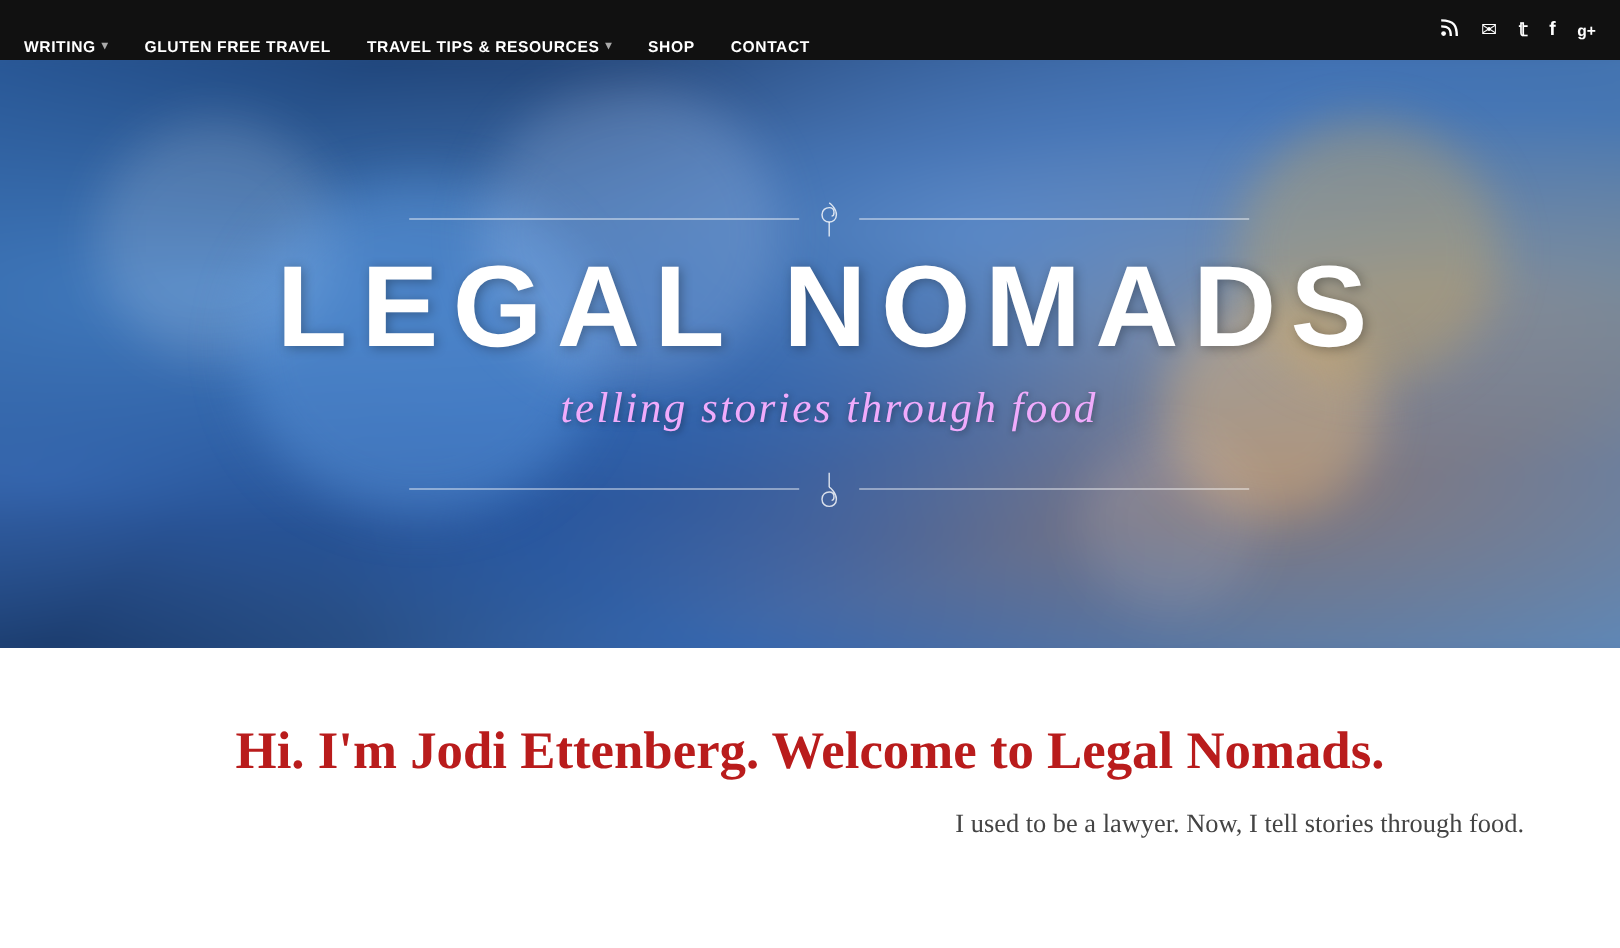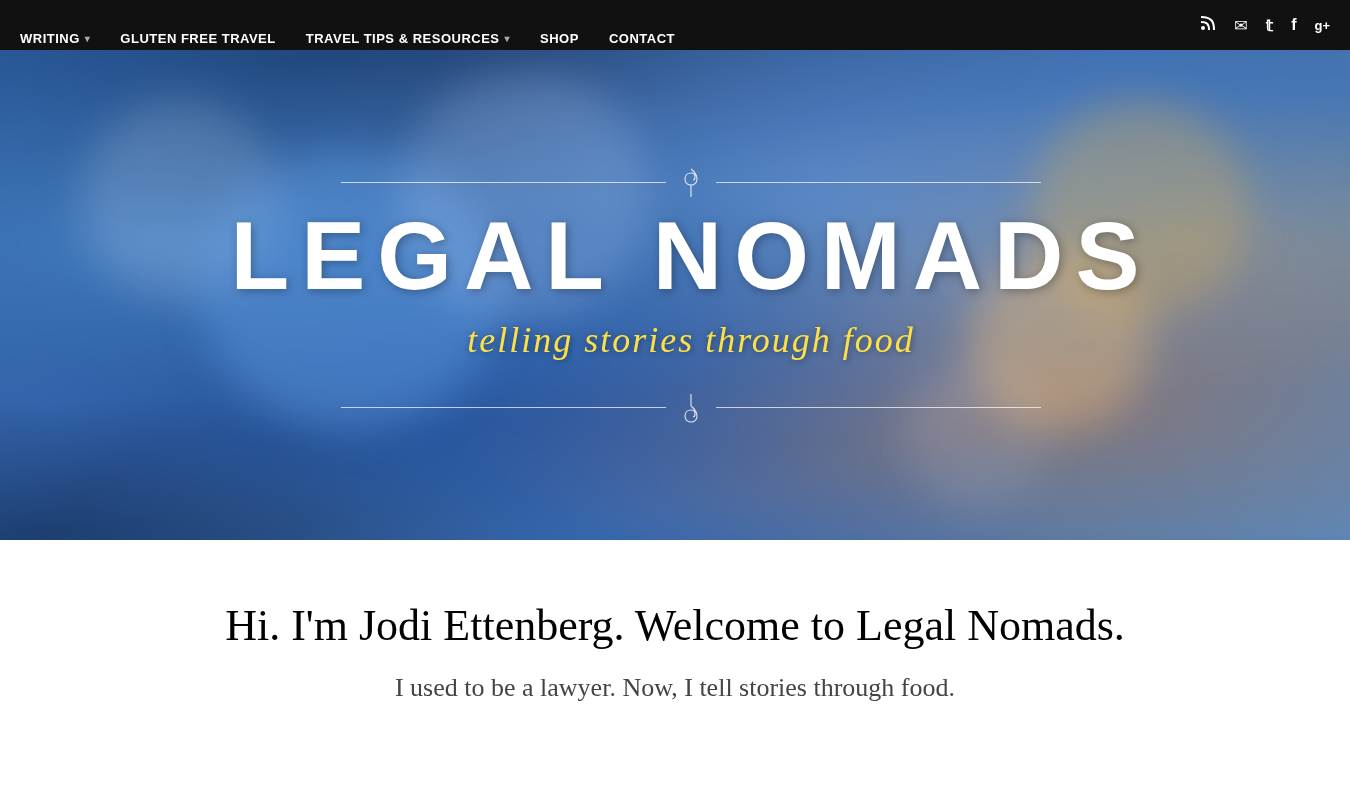--- a/index.html
+++ b/index.html
@@ -174,21 +174,21 @@
       letter-spacing: 12px;
       text-transform: uppercase;
       line-height: 1;
       text-shadow: 2px 2px 10px rgba(0,0,0,0.3);
       margin: 0 0 15px 0;
     }
 
     .site-subtitle {
       font-family: 'Georgia', 'Times New Roman', cursive, serif;
       font-size: 36px;
-      color: #fde047;
+      color: #f0abfc;
       font-style: italic;
       font-weight: 300;
       letter-spacing: 2px;
       text-shadow: 1px 1px 6px rgba(0,0,0,0.4);
       margin-bottom: 22px;
     }
 
     .deco-bottom {
       display: flex;
       align-items: center;
@@ -209,31 +209,32 @@
 
     
     .main-content {
       padding: 60px 80px 40px 80px;
       text-align: center;
     }
 
     .welcome-heading {
       font-family: 'Georgia', serif;
       font-size: 44px;
-      font-weight: 400;
-      color: #000000;
+      font-weight: 700;
+      color: #b91c1c;
       margin-bottom: 20px;
       line-height: 1.2;
     }
 
     .welcome-sub {
       font-family: 'Georgia', serif;
-      font-size: 26px;
+      font-size: 22px;
       color: #444;
       font-weight: 400;
+      text-align: right;
     }
   </style>
 </head>
 <body>
 
 <nav>
   <div class="nav-left">
     <div class="nav-item">
       <span>WRITING</span>
       <span class="arrow">▾</span>

